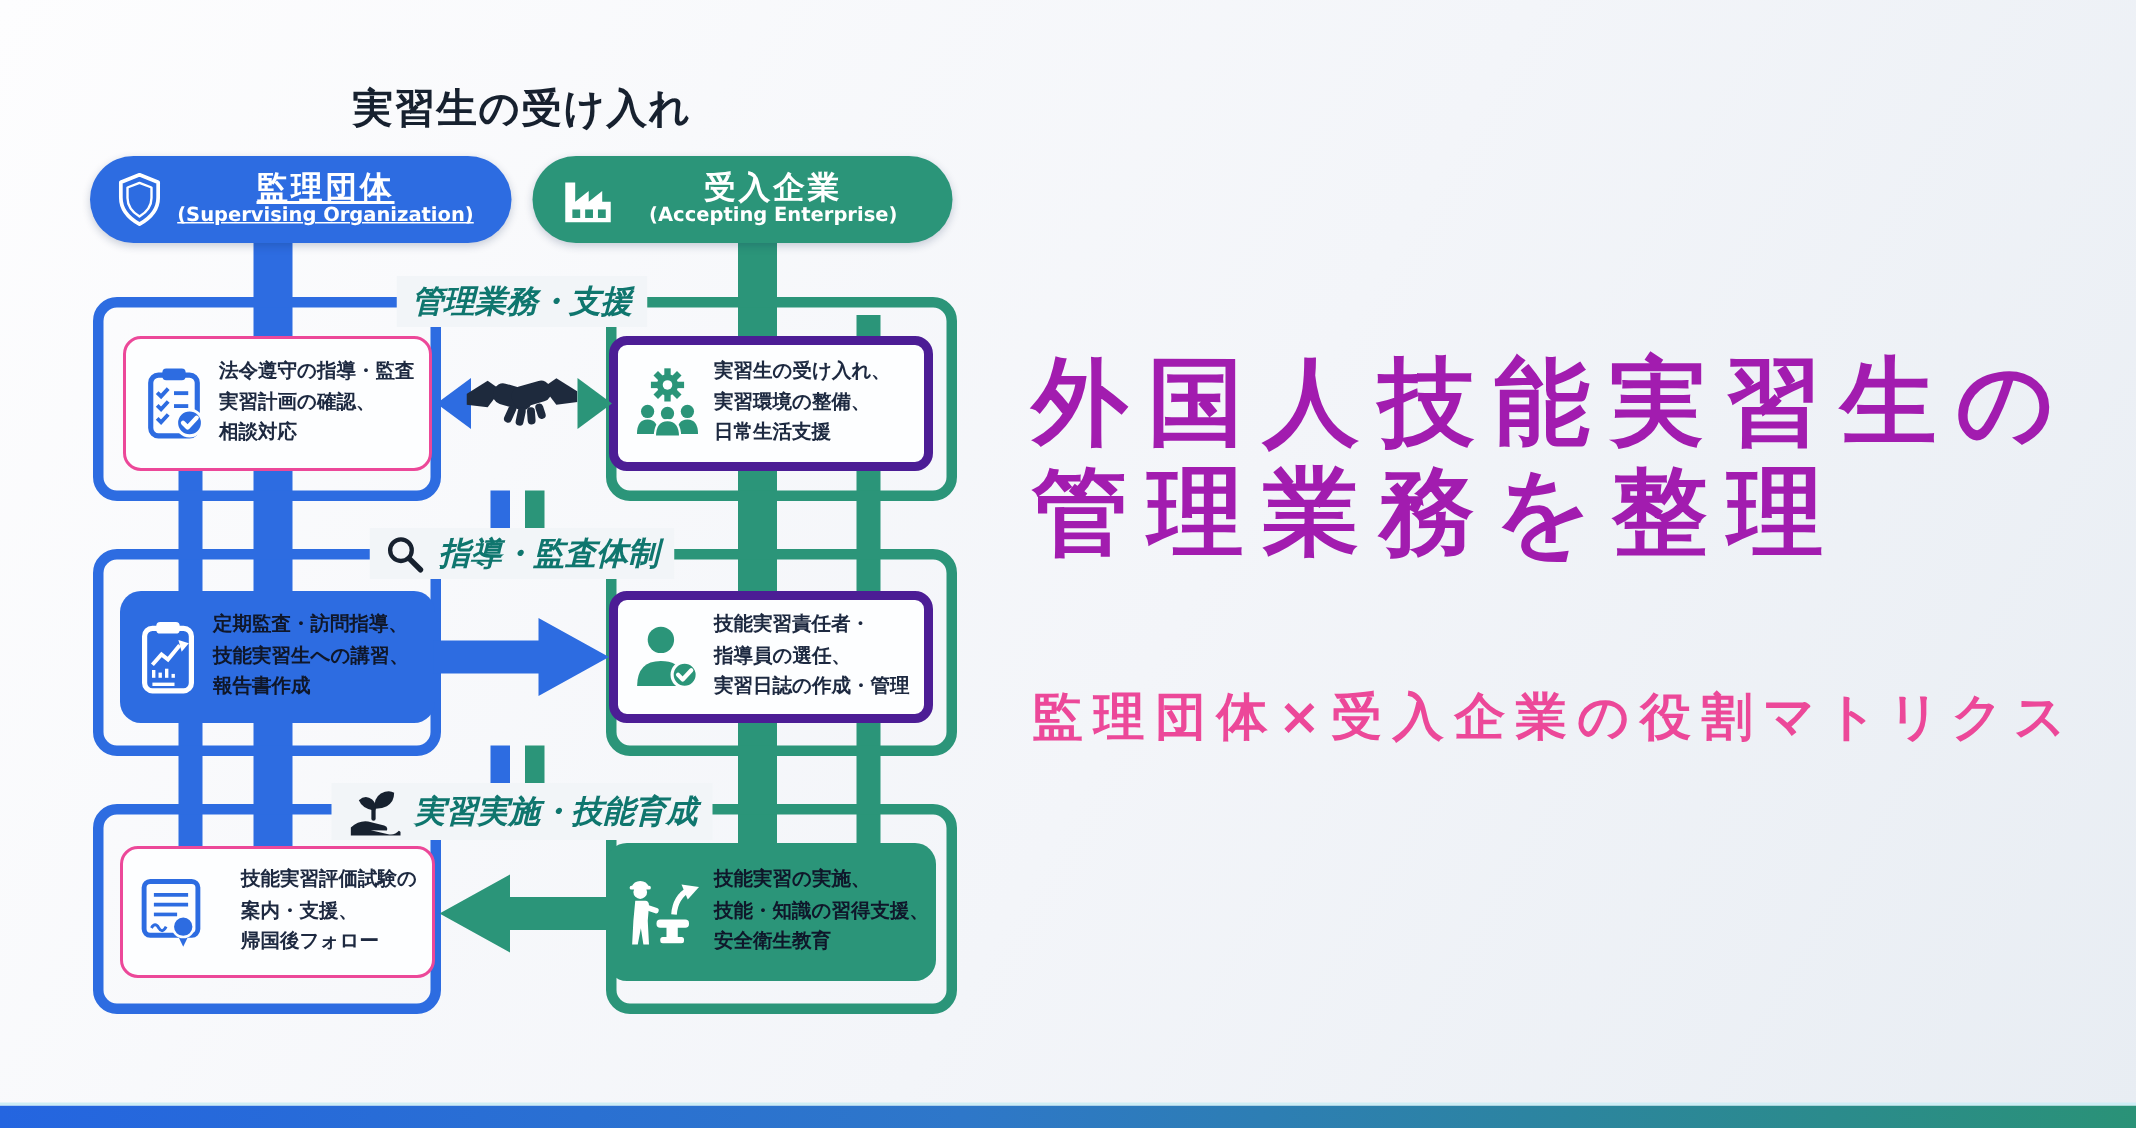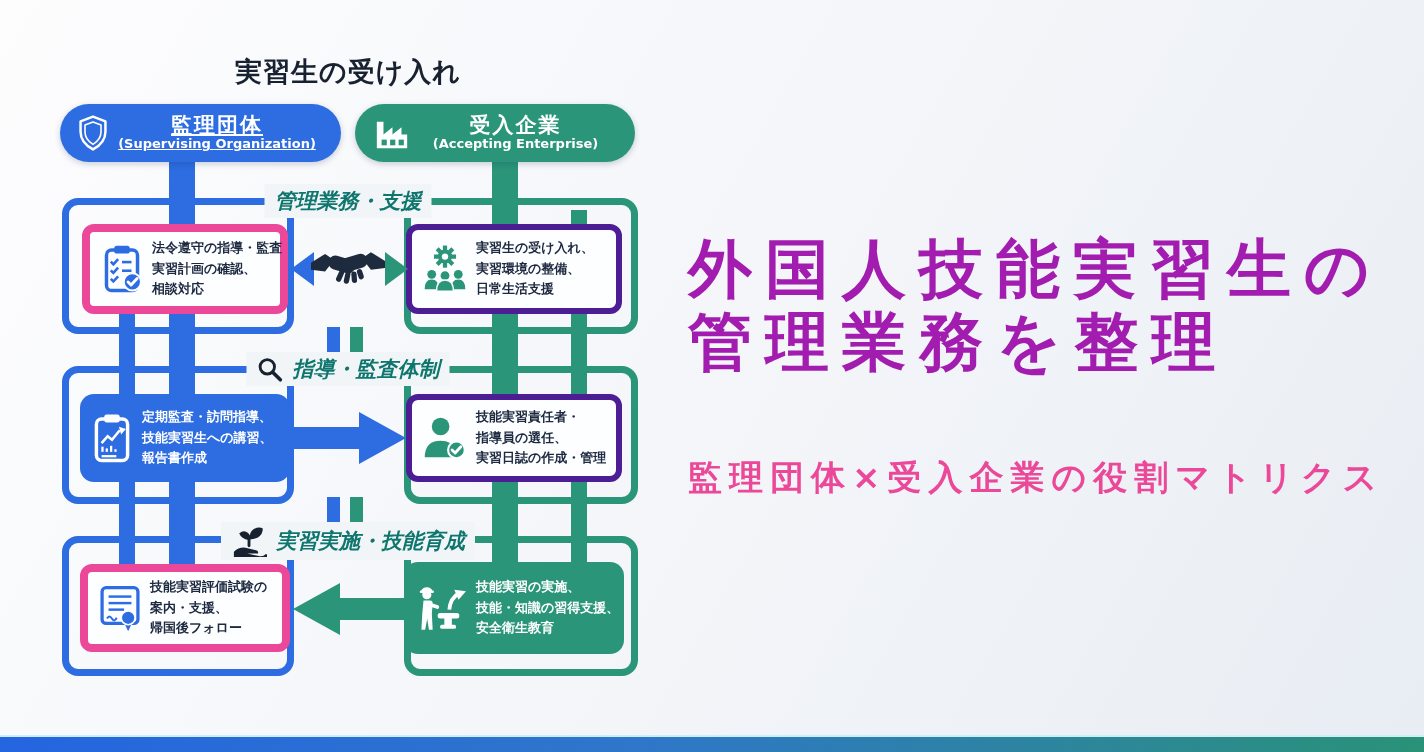--- a/index.html
+++ b/index.html
@@ -47,27 +47,27 @@
     position:absolute; left:348px; transform:translateX(-50%); z-index:6;
     display:flex; align-items:center; gap:9px;
     background:#f2f5f8; padding:3px 10px;
     font-size:21px; font-weight:900; color:#0f766e; white-space:nowrap;font-style:italic;
   }
 
   .task-box {
     position:absolute; z-index:4; border-radius:12px;
     display:flex; align-items:center; gap:8px; padding:8px 10px 8px 10px;
   }
-  .outline-blue { background:#fdfeff; border:8px solid #ec4899; }
+  .outline-blue { background:#fdfeff; border:2px solid #ec4899;justify-content:space-between; }
   .outline-teal { background:#fdfeff; border:6px solid #4c1d95; }
   .solid-blue   { background:#2d6ce1; border-radius:14px; }
   .solid-teal   { background:#2b9579; border-radius:14px; }
   .bx-icon { flex:none; }
   .bx-text { font-size:13px; font-weight:700; line-height:1.6; color:#1d2940; white-space:nowrap; }
-  .solid-blue .bx-text, .solid-teal .bx-text { color:#ffffff; }
+  .solid-blue .bx-text, .solid-teal .bx-text { color:#0f172a; }
 
   .connector { position:absolute; z-index:5; }
   .tri-left  { width:0; height:0; border-top:17px solid transparent; border-bottom:17px solid transparent; border-right:23px solid #2d6ce1; }
   .tri-right { width:0; height:0; border-top:17px solid transparent; border-bottom:17px solid transparent; border-left:23px solid #2b9579; }
 
   
   .headline {
     position:absolute; left:688px; top:233px;
     font-size:64px; font-weight:900; color:#a21caf;
     letter-spacing:13px; line-height:73px; white-space:nowrap;

